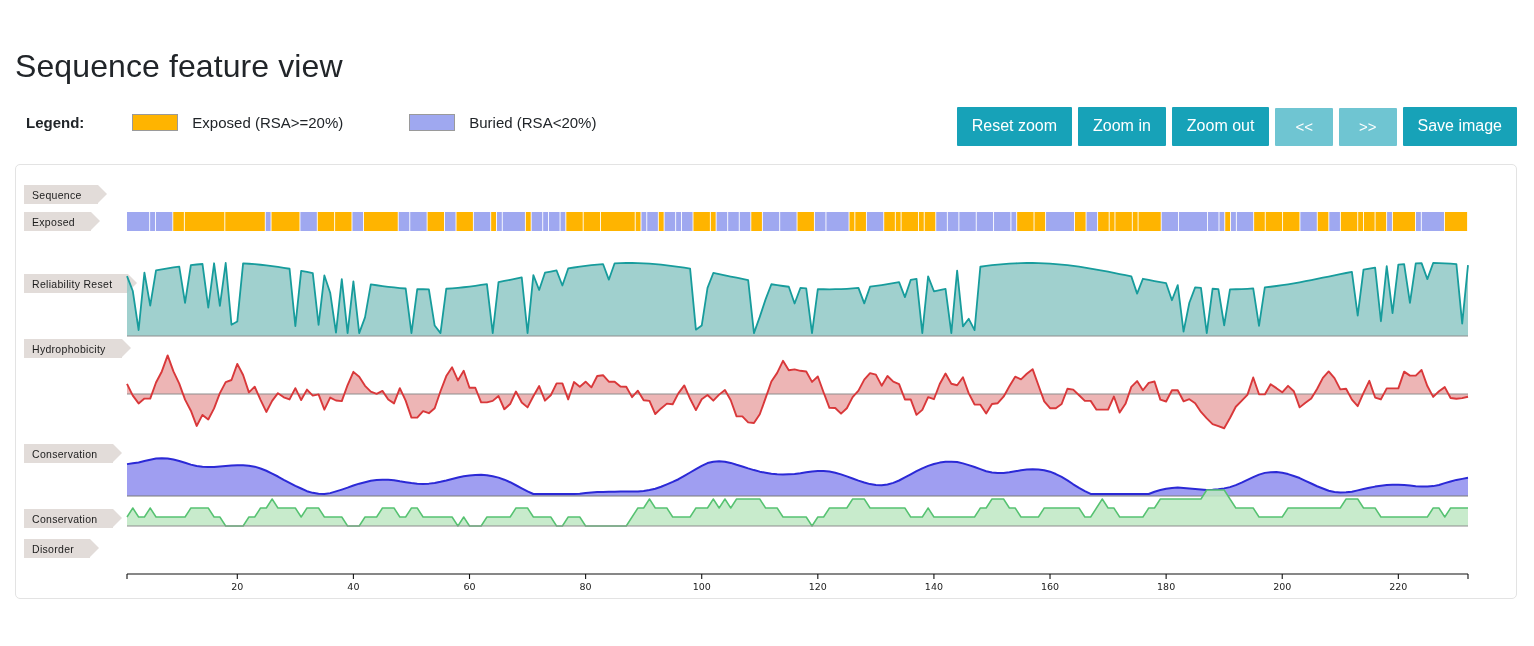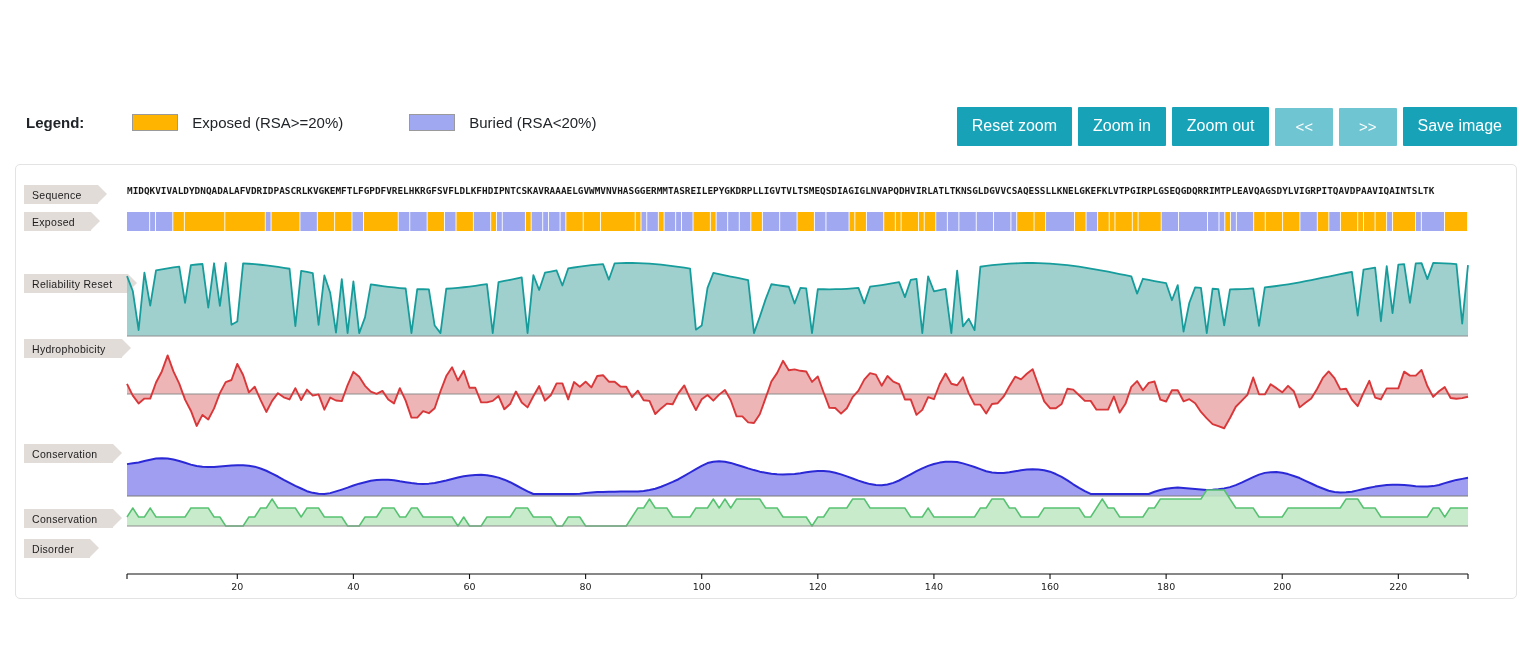--- a/index.html
+++ b/index.html
@@ -87,20 +87,21 @@
   .axis-tick-label{
     font-family:"DejaVu Sans", sans-serif;
     font-size:9.5px;fill:#222222;
   }
 </style>
 </head>
 <body>
 
 <div class="page">
 
+  <div class="page-title">Sequence feature view</div>
 
   <div class="legend-bar">
     <span class="legend-title">Legend:</span>
 
     <span class="legend-item">
       <span class="legend-swatch" id="sw0" style="background: rgb(255, 180, 0);"></span>
       <span class="legend-label">Exposed (RSA&gt;=20%)</span>
     </span>
 
     <span class="legend-item">
@@ -135,21 +136,20 @@
     <div class="track-label" style="left:8px;top:279px;">
         <span class="pill">Conservation</span>
       </div>
     <div class="track-label" style="left:8px;top:344px;">
         <span class="pill">Conservation</span>
       </div>
     <div class="track-label" style="left:8px;top:374px;">
         <span class="pill">Disorder</span>
       </div>
 
-    <div class="seq-text" id="seq-letters" style="left: 111px; top: 20px; width: 1341px; font-size: 9.36388px; letter-spacing: 0px;">MIDQKVIVALDYDNQADALAFVDRIDPASCRLKVGKEMFTLFGPDFVRELHKRGFSVFLDLKFHDIPNTCSKAVRAAAELGVWMVNVHASGGERMMTASREILEPYGKDRPLLIGVTVLTSMEQSDIAGIGLNVAPQDHVIRLATLTKNSGLDGVVCSAQESSLLKNELGKEFKLVTPGIRPLGSEQGDQRRIMTPLEAVQAGSDYLVIGRPITQAVDPAAVIQAINTSLTK</div>
 
     <svg class="plot" id="plot" viewBox="0 0 1500 433" width="1500" height="433">
         <g>
           <rect x="111.00" y="47" width="22.22" height="19" fill="#9FA8F0"></rect>
           <rect x="134.12" y="47" width="4.88" height="19" fill="#9FA8F0"></rect>
           <rect x="139.90" y="47" width="16.44" height="19" fill="#9FA8F0"></rect>
           <rect x="157.24" y="47" width="10.66" height="19" fill="#FFB400"></rect>
           <rect x="168.80" y="47" width="39.56" height="19" fill="#FFB400"></rect>
           <rect x="209.26" y="47" width="39.56" height="19" fill="#FFB400"></rect>
           <rect x="249.72" y="47" width="4.88" height="19" fill="#9FA8F0"></rect>

